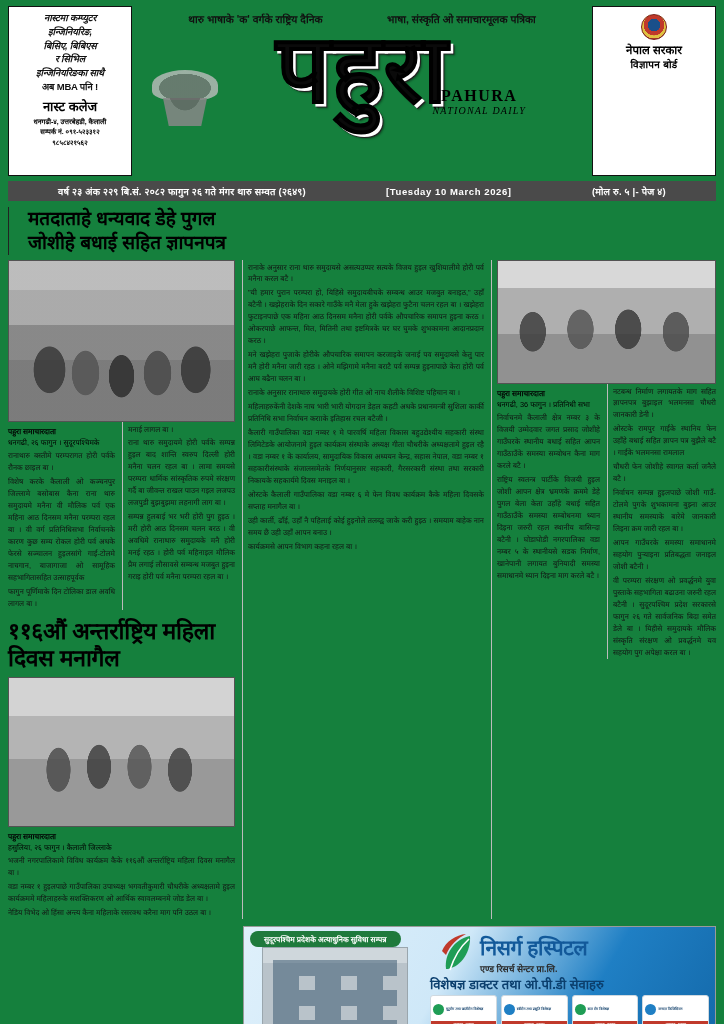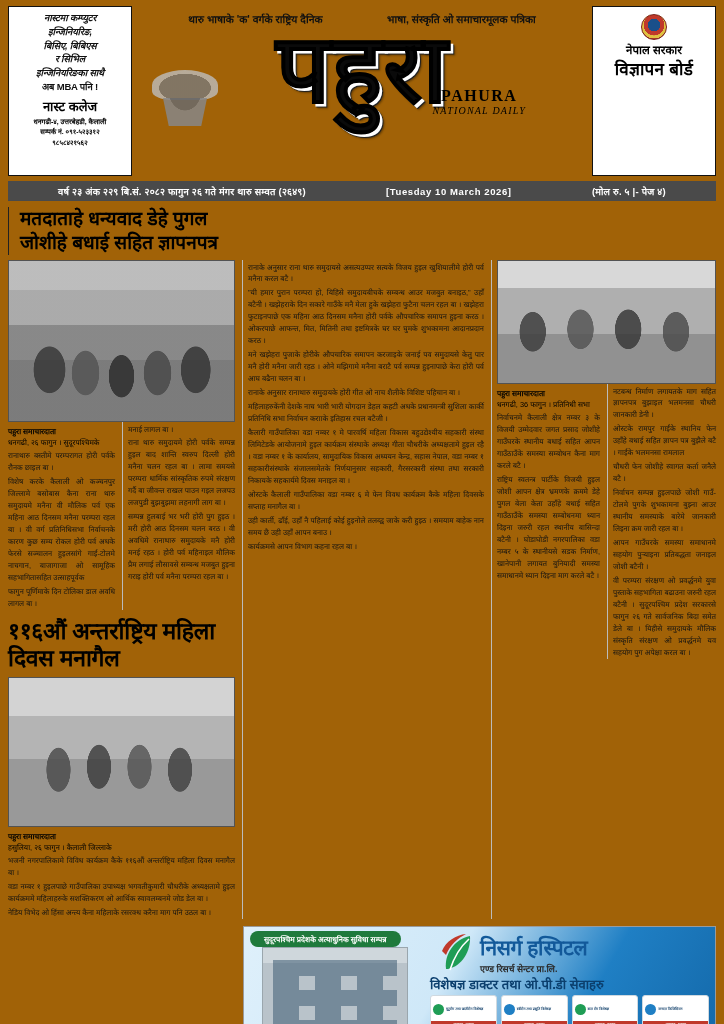--- a/index.html
+++ b/index.html
@@ -5,21 +5,21 @@
   * { box-sizing: border-box; margin: 0; padding: 0; }
   body {
     width: 724px; height: 1024px;
     background: #ffffff;
     font-family: "Liberation Sans", sans-serif;
     overflow: hidden;
     position: relative;
   }
   .page {
     width: 724px; height: 1024px;
-    background: #a16207;
+    background: #15803d;
     padding: 6px 8px 4px 8px;
     position: relative;
   }
 
   
   .masthead {
     display: flex;
     align-items: stretch;
     height: 170px;
     gap: 6px;
@@ -46,21 +46,21 @@
 
   .ad-box-r .l1 { font-style: normal; font-size: 9px; line-height: 1.5; }
   .emblem {
     width: 26px; height: 26px; margin: 3px auto 1px auto;
     border-radius: 50%;
     background:
       radial-gradient(circle at 50% 42%, #1a4f8a 0 34%, #c0392b 35% 56%, #e0c040 57% 72%, #b03a2e 73% 100%);
     border: 1px solid #7a2318;
   }
   .ad-box-r .gov { font-size: 11.5px; font-weight: 700; margin-top: 1px; }
-  .ad-box-r .board { font-size: 17px; font-weight: 700; letter-spacing: 0.3px; }
+  .ad-box-r .board { font-size: 10px; font-weight: 700; letter-spacing: 0.3px; }
 
   .nameplate {
     flex: 1;
     position: relative;
     display: flex;
     flex-direction: column;
     align-items: center;
   }
   .taglines {
     width: 100%;
@@ -117,21 +117,21 @@
     font-size: 9.5px;
     font-weight: 700;
     padding: 0 10px;
     letter-spacing: .2px;
   }
   .infobar .mid { font-family: "Liberation Sans", sans-serif; letter-spacing: .6px; }
 
   
   .headrow { display: flex; gap: 8px; margin-top: 6px; }
   .head-left { width: 478px; }
-  .head-right { flex: 1; border-left: 1.2px solid #222; padding-left: 11px; }
+  .head-right { flex: 1; border-left: 1.2px solid #222; padding-left: 19px; }
   .hl-main {
     font-size: 35px; font-weight: 700; line-height: 1.12; color: #000;
     letter-spacing: -0.5px;
   }
   .hl-side {
     font-size: 19px; font-weight: 700; line-height: 1.25; color: #000;
   }
 
   
   .content { display: flex; gap: 7px; margin-top: 5px; }

